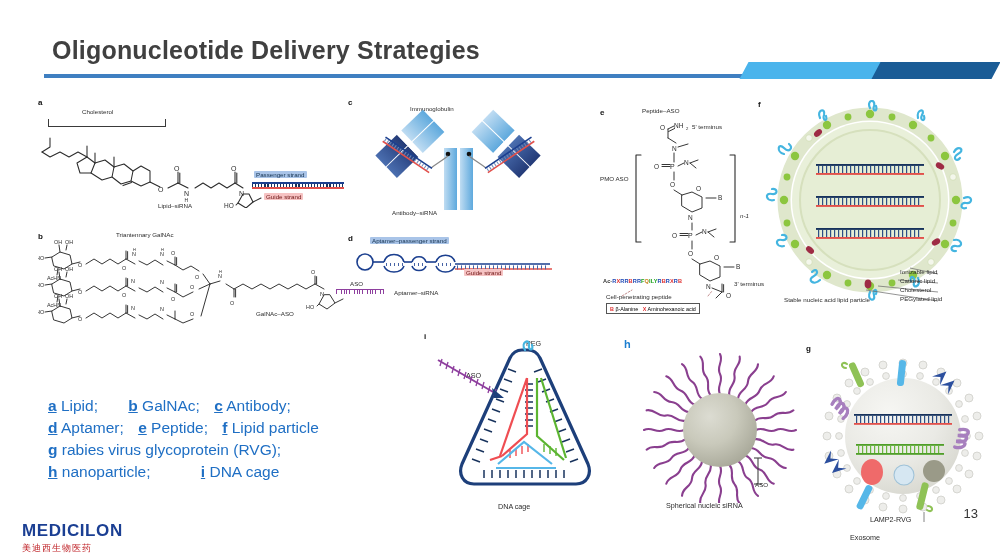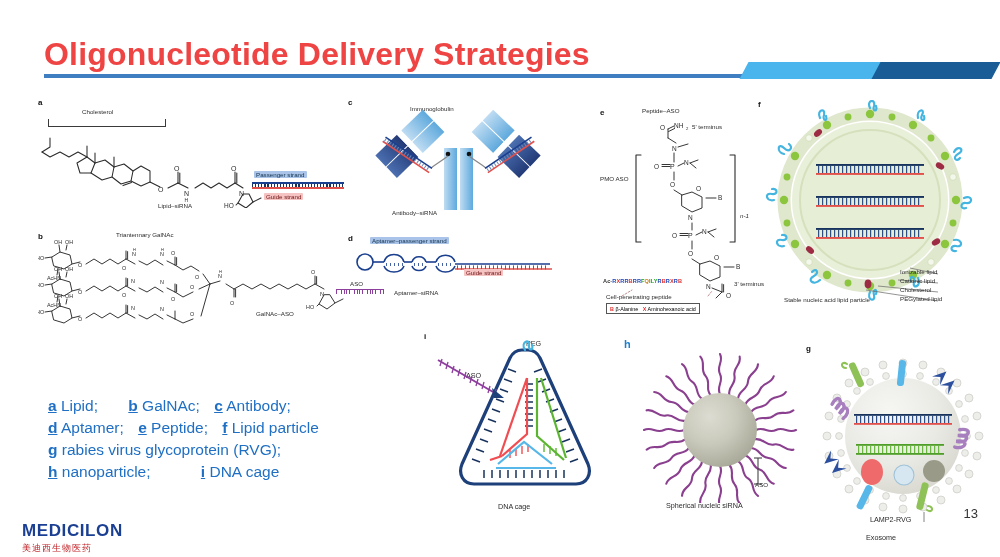--- a/index.html
+++ b/index.html
@@ -5,22 +5,22 @@
   html,body{margin:0;padding:0;}
   body{
     width:1000px;height:557px;position:relative;overflow:hidden;
     background:#ffffff;
     font-family:"Liberation Sans","DejaVu Sans",sans-serif;
   }
   .slide{position:absolute;inset:0;}
 
   
   #slide-title{
-    position:absolute;left:44px;top:36px;
-    font-size:32px;font-weight:bold;color:#ef4444;
+    position:absolute;left:52px;top:36px;
+    font-size:25px;font-weight:bold;color:#404040;
     letter-spacing:.2px;white-space:nowrap;
   }
   #title-rule{
     position:absolute;left:44px;top:74px;width:700px;height:4px;
     background:#3f7fc1;
   }
   .banner-light{
     position:absolute;left:744px;top:62px;width:190px;height:17px;
     background:#4ab4ec;
     transform:skewX(-28deg);
@@ -131,21 +131,21 @@
   #i-cap{position:absolute;left:74px;top:173px;}
 
   
   #panel-h{position:absolute;left:624px;top:338px;width:200px;height:185px;}
   #h-aso{position:absolute;left:131px;top:144px;}
   #h-cap{position:absolute;left:42px;top:164px;}
 
   
   #panel-g{position:absolute;left:806px;top:344px;width:200px;height:210px;}
   #g-lamp{position:absolute;left:64px;top:172px;}
-  #g-cap{position:absolute;left:60px;top:190px;}
+  #g-cap{position:absolute;left:44px;top:190px;}
 </style>
 </head>
 <body>
 
 <div class="slide">
 
   <div id="slide-title">Oligonucleotide Delivery Strategies</div>
   <div id="title-rule"></div>
   <div class="banner-light"></div>
   <div class="banner-dark"></div>

